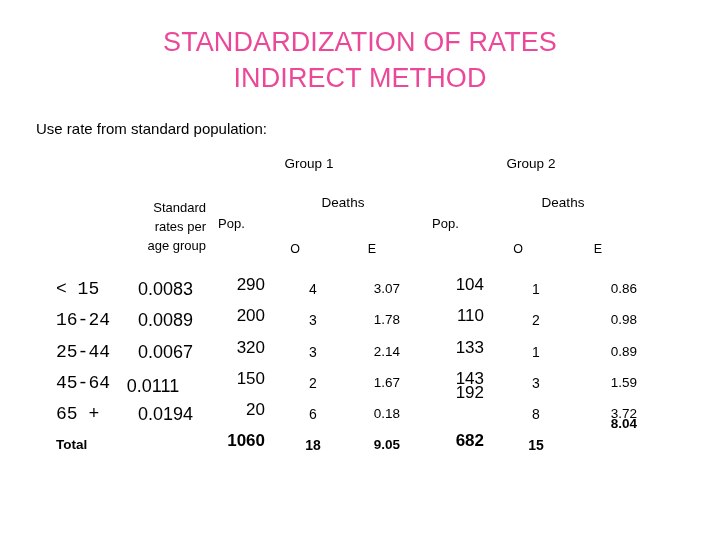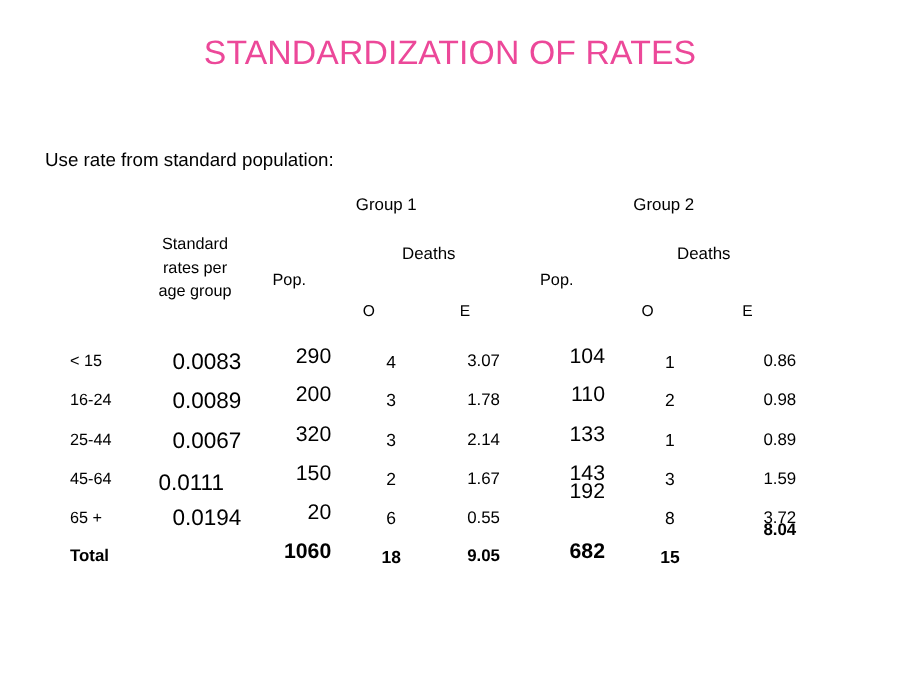--- a/index.html
+++ b/index.html
@@ -77,45 +77,46 @@
     font-size: 12.5px;
   }
   .stack-head {
     font-size: 13px;
     line-height: 19px;
     text-align: center;
   }
   .stack-head span { display: block; white-space: nowrap; }
 
   
-  .row-label { font-size: 13px; }
+  .row-label { font-size: 18px; font-family: Liberation Mono, monospace; }
   .num-rate  { font-size: 18px; }
   .num-pop   { font-size: 17px; }
   .num-o     { font-size: 14px; }
   .num-e     { font-size: 13.5px; }
   .total-lbl { font-size: 13.5px; font-weight: bold; }
   .total-pop { font-size: 17px; font-weight: bold; }
   .total-o   { font-size: 14px; font-weight: bold; }
   .total-e   { font-size: 13.5px; font-weight: bold; }
 </style>
 </head>
 <body>
 
 <div id="slide-title">
   <span class="title-line">STANDARDIZATION OF RATES</span>
+  <span class="title-line">INDIRECT METHOD</span>
 </div>
 
 <div id="intro-text">Use rate from standard population:</div>
 
 <div id="rates-table">
 
   <div class="cell grp-label c-center" style="left:249px; top:156px; width:120px;">Group 1</div>
   <div class="cell grp-label c-center" style="left:471px; top:156px; width:120px;">Group 2</div>
 
-  <div class="cell stack-head" style="left:106px; top:185px; width:100px;">
+  <div class="cell stack-head" style="left:106px; top:198px; width:100px;text-align:right;">
     <span>Standard</span>
     <span>rates per</span>
     <span>age group</span>
   </div>
 
   <div class="cell deaths-label c-center" style="left:283px; top:195px; width:120px;">Deaths</div>
   <div class="cell deaths-label c-center" style="left:503px; top:195px; width:120px;">Deaths</div>
 
   <div class="cell pop-label c-left" style="left:218px; top:216px; width:60px;">Pop.</div>
   <div class="cell pop-label c-left" style="left:432px; top:216px; width:60px;">Pop.</div>
@@ -158,21 +159,21 @@
   <div class="cell num-o    c-center" style="left:295px; top:375px; width:36px;">2</div>
   <div class="cell num-e    c-right" style="left:340px; top:375px; width:60px;">1.67</div>
   <div class="cell num-pop  c-right" style="left:424px; top:371px; width:60px;">143</div>
   <div class="cell num-o    c-center" style="left:518px; top:375px; width:36px;">3</div>
   <div class="cell num-e    c-right" style="left:577px; top:375px; width:60px;">1.59</div>
 
   <div class="cell row-label c-left" style="left:56px;  top:406px; width:80px;">65 +</div>
   <div class="cell num-rate c-right" style="left:113px; top:406px; width:80px;">0.0194</div>
   <div class="cell num-pop  c-right" style="left:205px; top:402px; width:60px;">20</div>
   <div class="cell num-o    c-center" style="left:295px; top:406px; width:36px;">6</div>
-  <div class="cell num-e    c-right" style="left:340px; top:406px; width:60px;">0.55</div>
+  <div class="cell num-e    c-right" style="left:340px; top:406px; width:60px;">0.18</div>
   <div class="cell num-pop  c-right" style="left:424px; top:385px; width:60px;">192</div>
   <div class="cell num-o    c-center" style="left:518px; top:406px; width:36px;">8</div>
   <div class="cell num-e    c-right" style="left:577px; top:406px; width:60px;">3.72</div>
 
   <div class="cell total-lbl c-left" style="left:56px;  top:437px; width:80px;">Total</div>
   <div class="cell total-pop c-right" style="left:195px; top:433px; width:70px;">1060</div>
   <div class="cell total-o   c-center" style="left:295px; top:437px; width:36px;">18</div>
   <div class="cell total-e   c-right" style="left:340px; top:437px; width:60px;">9.05</div>
   <div class="cell total-pop c-right" style="left:414px; top:433px; width:70px;">682</div>
   <div class="cell total-o   c-center" style="left:518px; top:437px; width:36px;">15</div>

